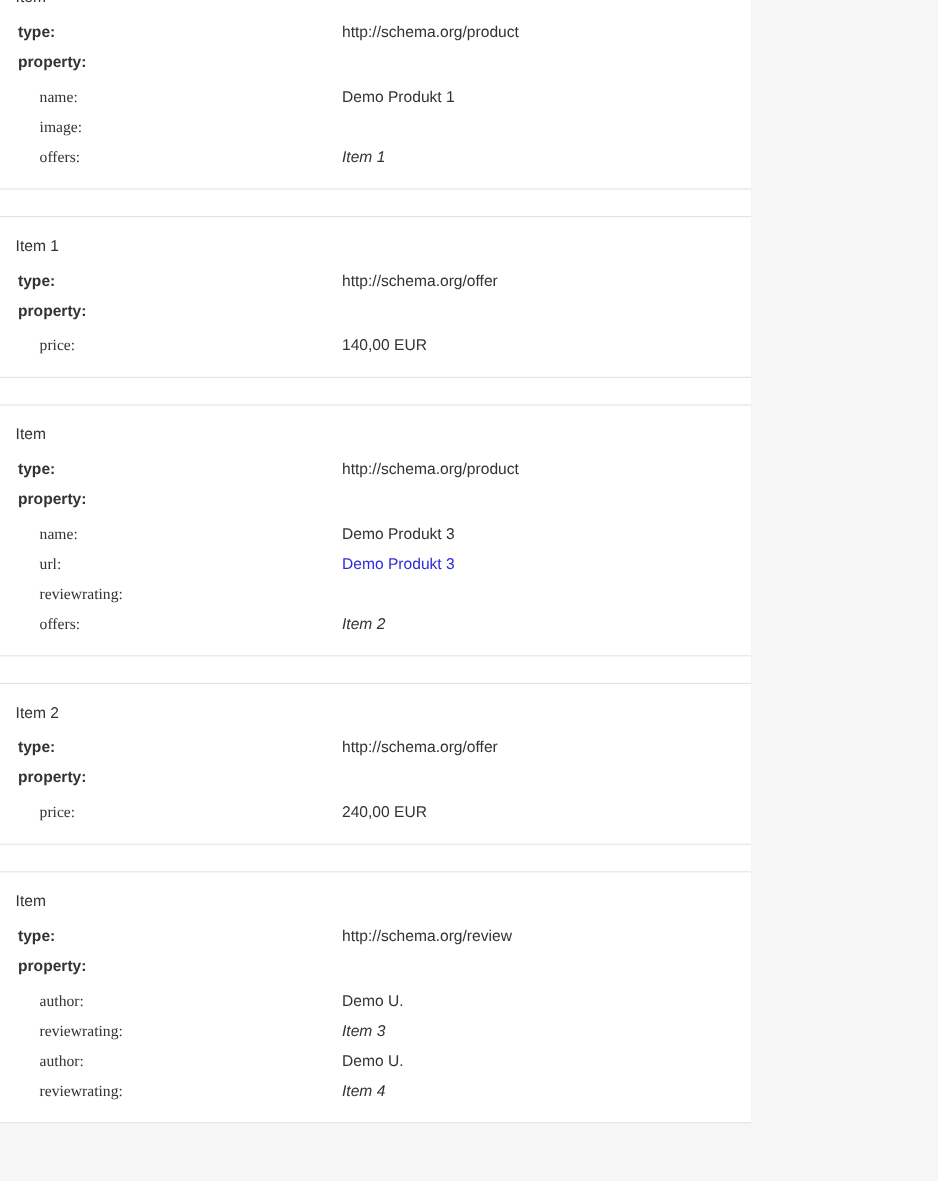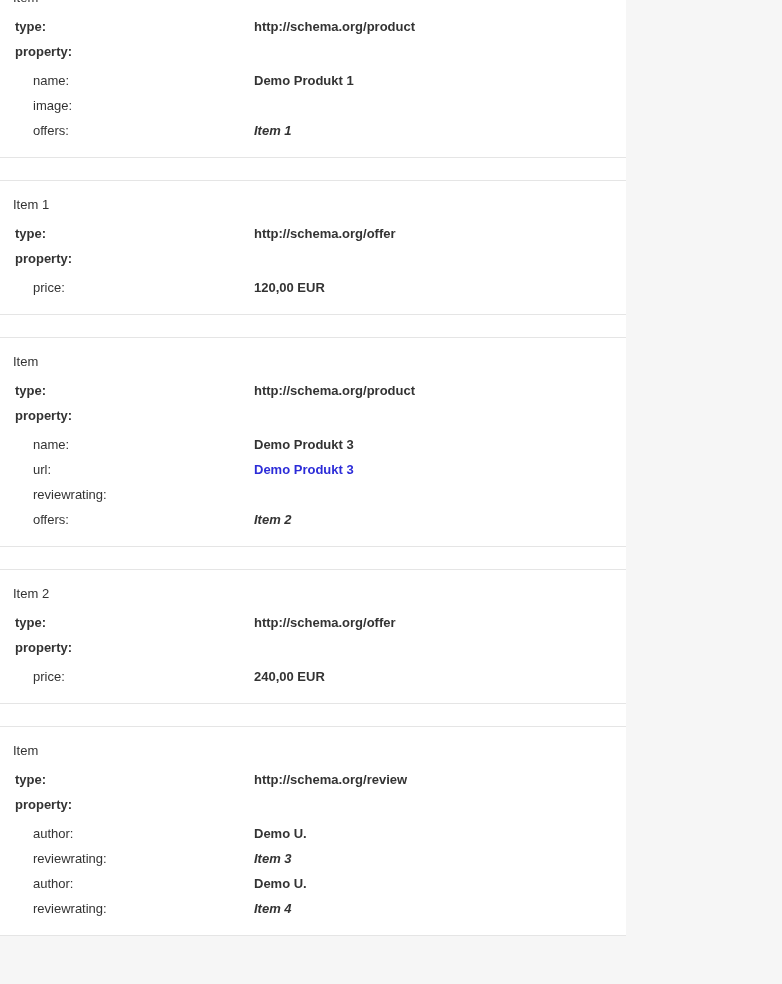--- a/index.html
+++ b/index.html
@@ -46,27 +46,27 @@
     margin-top: 9px;
     white-space: nowrap;
   }
   .row.gap-lg { margin-top: 13px; }
   .label-main {
     margin-left: 5px;
     font-weight: bold;
   }
   .label-sub {
     margin-left: 23px;
+    font-family: Liberation Serif, serif;
   }
   .value {
     position: absolute;
-    left: 244px;
+    left: 275px;
     top: 0;
     white-space: nowrap;
-    font-weight: bold;
   }
   .value.ref { font-style: italic; }
   a.value-link {
     color: var(--link);
     text-decoration: none;
     cursor: pointer;
   }
   .error {
     margin-top: 3px;
     line-height: 16px;
@@ -97,21 +97,21 @@
   <div class="section">
     <div class="heading">Item 1</div>
     <div class="row gap-lg">
       <span class="label-main">type:</span>
       <span class="value">http://schema.org/offer</span>
     </div>
     <div class="row">
       <span class="label-main">property:</span>
     </div>
     <div>
-          <div class="row gap-lg"><span class="label-sub">price:</span><span class="value">120,00 EUR</span></div>
+          <div class="row gap-lg"><span class="label-sub">price:</span><span class="value">140,00 EUR</span></div>
         </div>
   </div>
 
   <div class="section">
     <div class="heading">Item</div>
     <div class="row gap-lg">
       <span class="label-main">type:</span>
       <span class="value">http://schema.org/product</span>
     </div>
     <div class="row">

